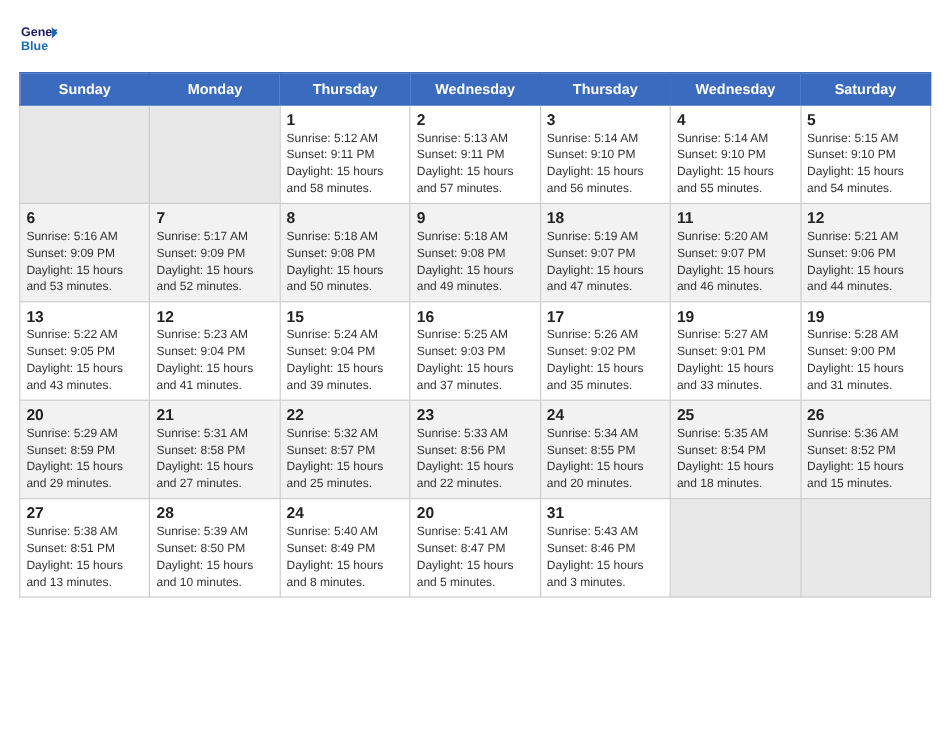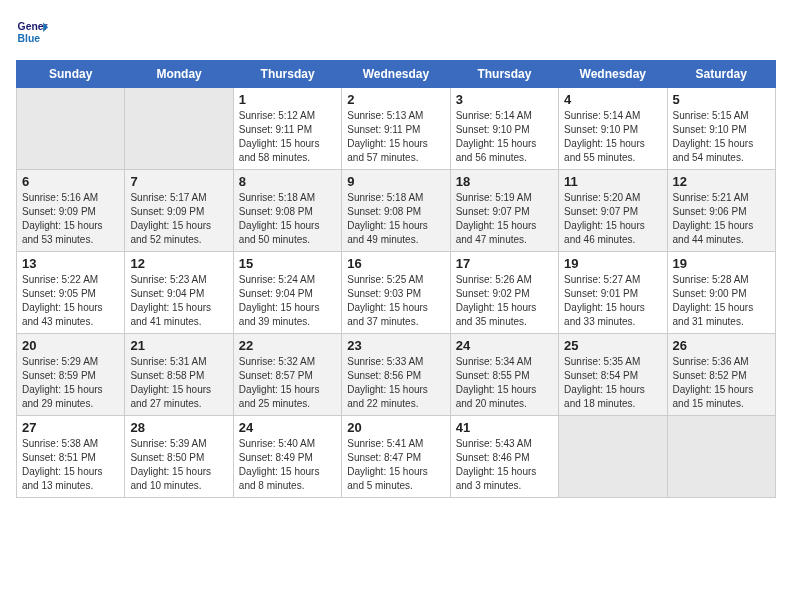--- a/index.html
+++ b/index.html
@@ -173,19 +173,19 @@
       </tr>
       <tr>
         <td><span class="day-num">27</span>
         <span class="day-info">Sunrise: 5:38 AM<br>Sunset: 8:51 PM<br>Daylight: 15 hours and 13 minutes.</span></td>
         <td><span class="day-num">28</span>
         <span class="day-info">Sunrise: 5:39 AM<br>Sunset: 8:50 PM<br>Daylight: 15 hours and 10 minutes.</span></td>
         <td><span class="day-num">24</span>
         <span class="day-info">Sunrise: 5:40 AM<br>Sunset: 8:49 PM<br>Daylight: 15 hours and 8 minutes.</span></td>
         <td><span class="day-num">20</span>
         <span class="day-info">Sunrise: 5:41 AM<br>Sunset: 8:47 PM<br>Daylight: 15 hours and 5 minutes.</span></td>
-        <td><span class="day-num">41</span>
+        <td><span class="day-num">31</span>
         <span class="day-info">Sunrise: 5:43 AM<br>Sunset: 8:46 PM<br>Daylight: 15 hours and 3 minutes.</span></td>
         <td class="empty-cell"></td>
         <td class="empty-cell"></td>
       </tr>
     </tbody>
 </table>
 
 </body></html>

